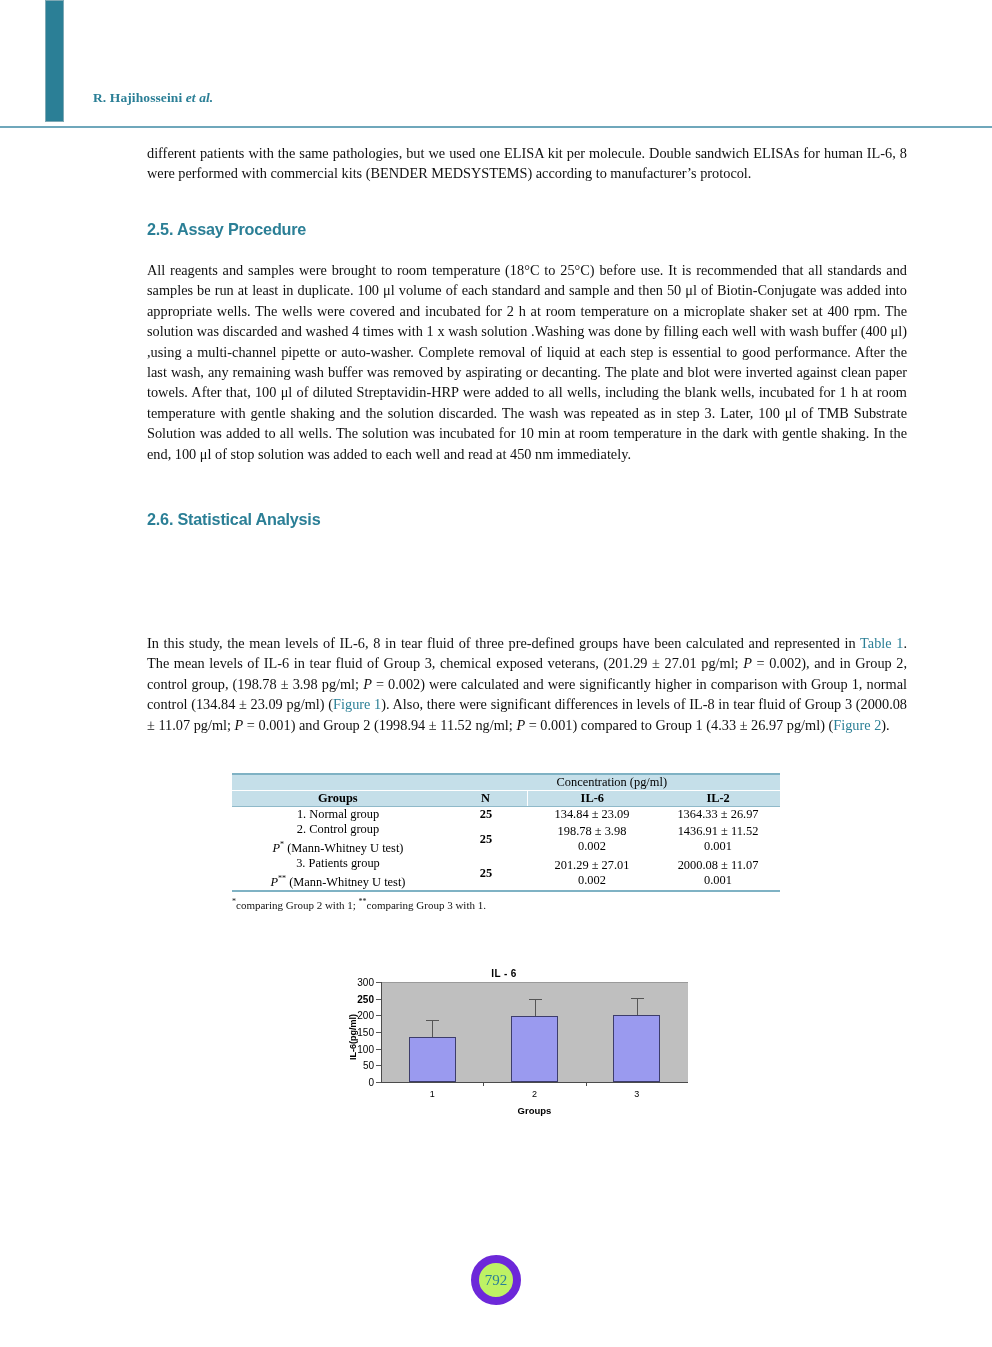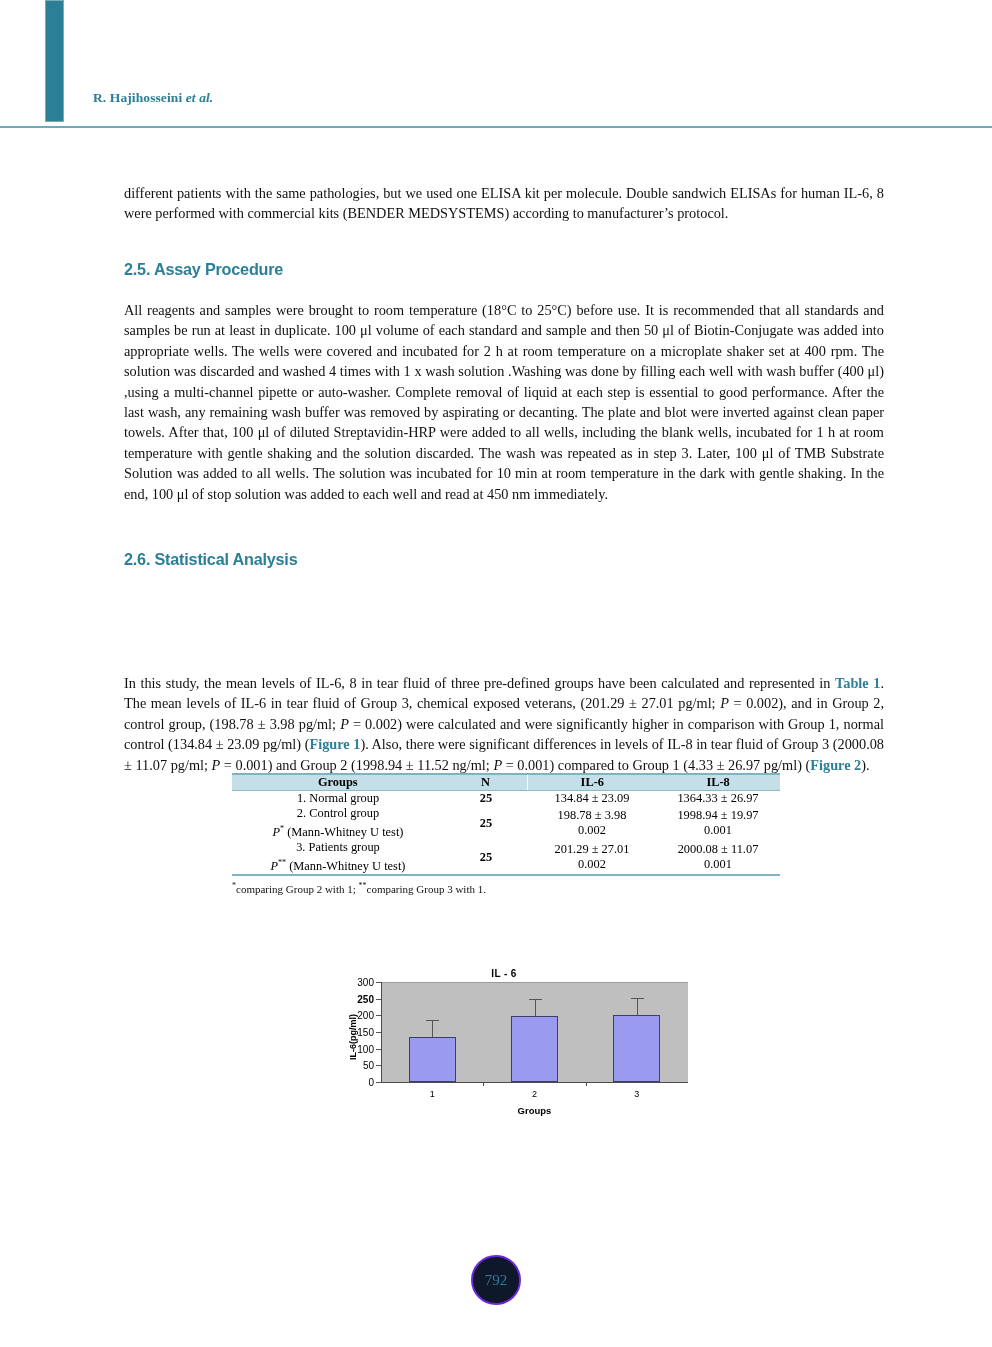--- a/index.html
+++ b/index.html
@@ -49,44 +49,43 @@
     left: 0px;
     top: 126px;
     width: 992px;
     height: 2px;
     background: #6fa7bb;
   }
 
   
   .col {
     position: absolute;
-    left: 124px;
+    left: 147px;
     width: 760px;
-    margin-top: 40px;
   }
   p.body {
     margin: 0 0 0 0;
     font-family: "Liberation Serif", serif;
     font-size: 14.3px;
     line-height: 20.4px;
     text-align: justify;
     text-justify: inter-word;
     color: #101010;
   }
   h2.section {
     font-family: "Liberation Sans", sans-serif;
     font-size: 16.2px;
     font-weight: bold;
     color: #2b7f96;
     margin: 0;
     letter-spacing: -0.2px;
   }
   .ref-blue {
     color: #2b7f96;
-    font-weight: bold;
+    font-weight: normal;
   }
   .ital { font-style: italic; }
 
   
   .table-wrap {
     position: absolute;
     left: 232px;
     top: 768px;
     width: 548px;
   }
@@ -308,22 +307,22 @@
   }
 
   
   .pagenum {
     position: absolute;
     left: 471px;
     top: 1255px;
     width: 50px;
     height: 50px;
     border-radius: 50%;
-    background: #0f172a;
-    border: 2px solid #6d28d9;
+    background: #bef264;
+    border: 8px solid #6d28d9;
     box-sizing: border-box;
     color: #2b7f96;
     font-family: "Liberation Serif", serif;
     font-size: 15px;
     display: flex;
     align-items: center;
     justify-content: center;
   }
 </style>
 </head>
@@ -352,25 +351,29 @@
 
   <div class="col" style="top:633px;">
     <p class="body"><span>In this study, the mean levels of IL-6, 8 in tear fluid of three pre-defined groups have been calculated and represented in </span><span class="ref-blue">Table 1</span><span>. The mean levels of IL-6 in tear fluid of Group 3, chemical exposed veterans, (201.29 ± 27.01 pg/ml; </span><span class="ital">P</span><span> = 0.002), and in Group 2, control group, (198.78 ± 3.98 pg/ml; </span><span class="ital">P</span><span> = 0.002) were calculated and were significantly higher in comparison with Group 1, normal control (134.84 ± 23.09 pg/ml) (</span><span class="ref-blue">Figure 1</span><span>). Also, there were significant differences in levels of IL-8 in tear fluid of Group 3 (2000.08 ± 11.07 pg/ml; </span><span class="ital">P</span><span> = 0.001) and Group 2 (1998.94 ± 11.52 ng/ml; </span><span class="ital">P</span><span> = 0.001) compared to Group 1 (4.33 ± 26.97 pg/ml) (</span><span class="ref-blue">Figure 2</span><span>).</span></p>
   </div>
 
   <div class="table-wrap">
 
     <div class="rule-top" style="margin-top:5px;"></div>
     <table class="data" style="margin-top:0;">
       <tbody>
+          <tr class="hdr-row1">
+        <td class="blank"></td>
+        <td colspan="3">Concentration (pg/ml)</td>
+      </tr>
       <tr class="hdr-row2">
         <td style="width:212px;">Groups</td>
         <td style="width:84px;">N</td>
         <td class="sep" style="width:128px;">IL-6</td>
-        <td style="width:124px;">IL-8</td>
+        <td style="width:124px;">IL-2</td>
       </tr>
     </tbody>
       </table>
     <div class="rule-mid"></div>
     <table class="data" style="margin-top:0;">
       <tbody>
           <tr class="body-row">
         <td class="grp" style="width:212px;">
           <div>1. Normal group</div>
         </td>
@@ -386,21 +389,21 @@
         <td class="grp" style="width:212px;">
           <div>2. Control group</div>
           <div><span class="ital">P</span><sup class="star">*</sup> (Mann-Whitney U test)</div>
         </td>
         <td style="width:84px;font-weight:bold;">25</td>
         <td style="width:128px;">
           <div>198.78 ± 3.98</div>
           <div>0.002</div>
         </td>
         <td style="width:124px;">
-          <div>1998.94 ± 19.97</div>
+          <div>1436.91 ± 11.52</div>
           <div>0.001</div>
         </td>
       </tr>
       <tr class="body-row">
         <td class="grp" style="width:212px;">
           <div>3. Patients group</div>
           <div><span class="ital">P</span><sup class="star">**</sup> (Mann-Whitney U test)</div>
         </td>
         <td style="width:84px;font-weight:bold;">25</td>
         <td style="width:128px;">

